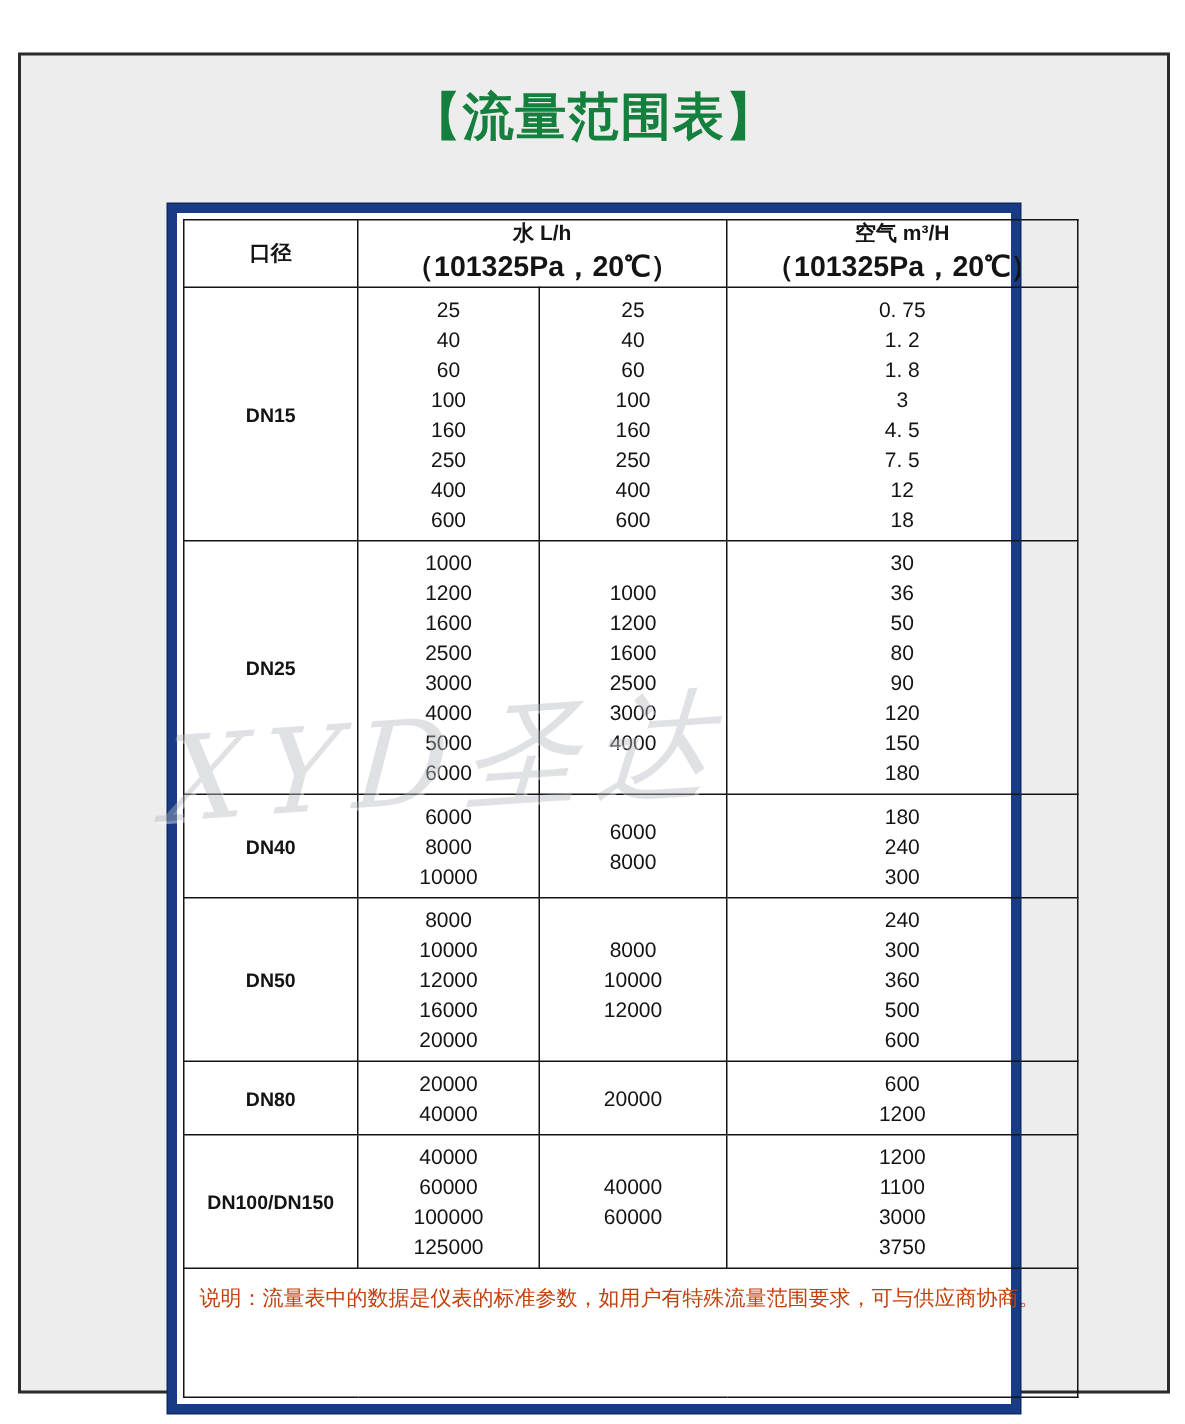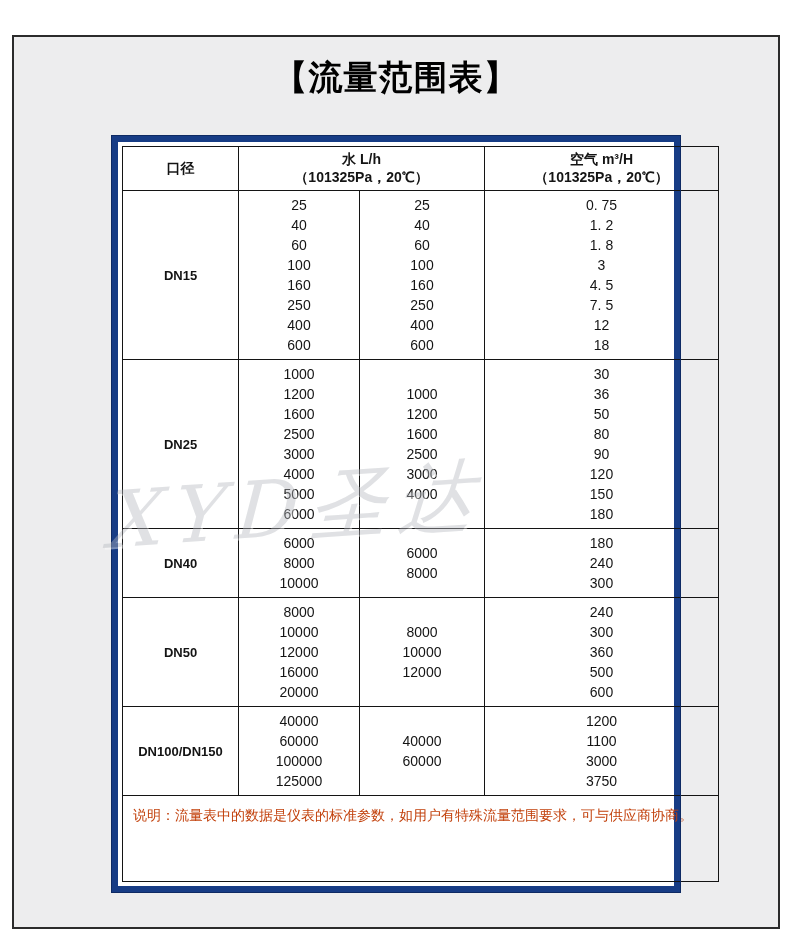--- a/index.html
+++ b/index.html
@@ -15,21 +15,21 @@
     left: 12px; top: 35px;
     width: 768px; height: 894px;
     background: #ededee;
     border: 2px solid #2b2b2b;
   }
   .title {
     margin-top: 18px;
     text-align: center;
     font-size: 34px;
     font-weight: bold;
-    color: #000000;
+    color: #15803d;
     letter-spacing: 1px;
   }
   .table-frame {
     width: 568px;
     margin: 35px auto 0;
     background: #ffffff;
     border: 6px solid #173c85;
     outline: 1px solid #0e2a63;
     padding: 4px;
   }
@@ -39,21 +39,21 @@
     width: 596px;
     color: #141414;
     font-size: 14px;
   }
   table.flow td {
     border: 1.5px solid #141414;
     text-align: center;
     vertical-align: middle;
   }
   tr.h-main td { height: 44px; font-weight: bold; font-size: 14px; }
-  tr.h-main .cond { font-size: 14px; font-weight: bold; }
+  tr.h-main .cond { font-size: 19px; font-weight: bold; }
   tr.h-sub td { height: 26px; font-weight: bold; font-size: 14px; }
   .half { display: inline-block; width: 50%; text-align: center; }
   tbody.sections td { padding: 4px; }
   tbody.sections .line { height: 20px; line-height: 20px; font-size: 14px; }
   td.diam-cell { font-weight: bold; font-size: 13px; margin-left: 44px; }
   td.note-cell {
     text-align: left !important;
     vertical-align: top !important;
     padding: 8px 10px;
     height: 86px;
@@ -203,20 +203,34 @@
             </td>
             <td>
               <div class="line">240</div>
               <div class="line">300</div>
               <div class="line">360</div>
               <div class="line">500</div>
               <div class="line">600</div>
             </td>
           </tr>
           <tr>
+            <td class="diam-cell">DN80</td>
+            <td>
+              <div class="line">20000</div>
+              <div class="line">40000</div>
+            </td>
+            <td>
+              <div class="line">20000</div>
+            </td>
+            <td>
+              <div class="line">600</div>
+              <div class="line">1200</div>
+            </td>
+          </tr>
+          <tr>
             <td class="diam-cell">DN100/DN150</td>
             <td>
               <div class="line">40000</div>
               <div class="line">60000</div>
               <div class="line">100000</div>
               <div class="line">125000</div>
             </td>
             <td>
               <div class="line">40000</div>
               <div class="line">60000</div>

